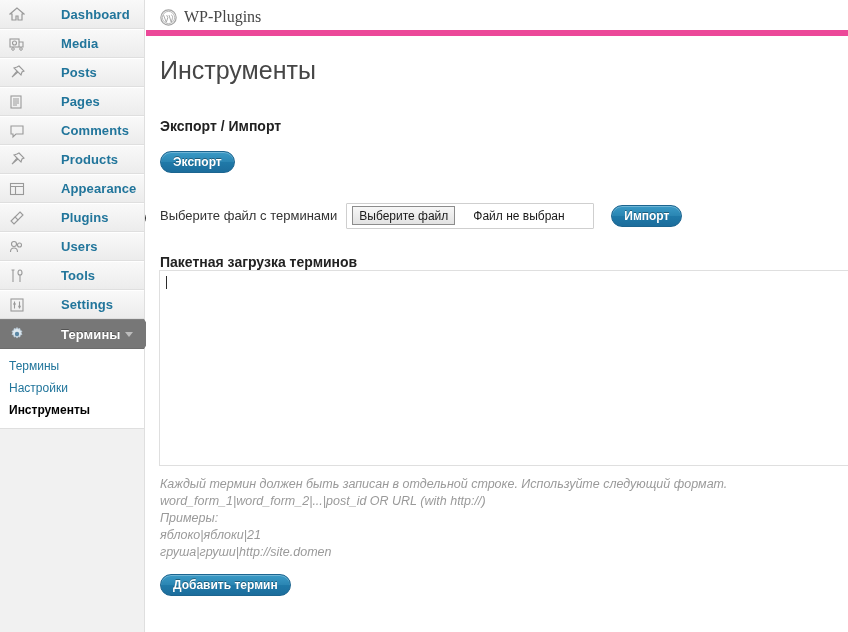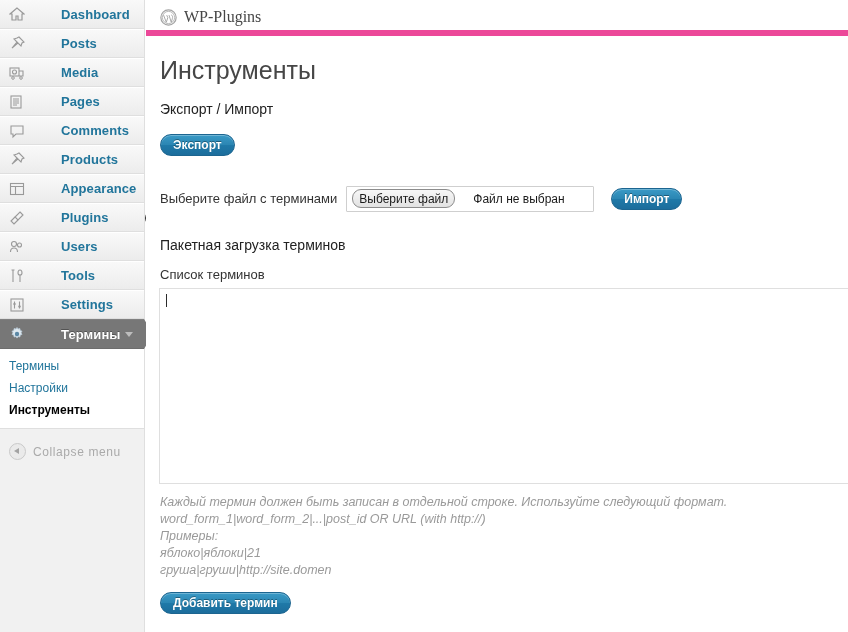--- a/index.html
+++ b/index.html
@@ -135,23 +135,23 @@
   h1.page-title {
     font-family: "Liberation Sans", sans-serif;
     font-size: 25px;
     font-weight: normal;
     color: #464646;
     margin: 21px 0 0 0;
     line-height: 1.1;
   }
   h3.section-title {
     font-size: 14px;
-    font-weight: normal;
+    font-weight: bold;
     color: #222;
-    margin: 16px 0 0 0;
+    margin: 33px 0 0 0;
   }
   h3.section-title.second { margin-top: 25px; }
 
   .btn {
     display: inline-flex; align-items: center; justify-content: center;
     height: 22px;
     padding: 0 12px;
     border-radius: 12px;
     border: 1px solid #1c6590;
     background: linear-gradient(to bottom, #3a9ac6 0%, #2b86b3 48%, #1f79a8 52%, #1c6d9c 100%);
@@ -180,21 +180,21 @@
     border: 1px solid #cfcfcf;
     background: #fff;
     padding: 0 6px 0 5px;
     width: 248px;
     box-sizing: border-box;
     border-radius: 1px;
   }
   .file-btn {
     height: 19px;
     border: 1px solid #8c8c8c;
-    border-radius: 9px;
+    border-radius: 0;
     background: linear-gradient(to bottom,#f7f7f7 0%,#e2e2e2 100%);
     font-size: 12px; color: #1a1a1a;
     display: inline-flex; align-items: center;
     padding: 0 6px;
     box-sizing: border-box;
     white-space: nowrap;
     cursor: pointer;
   }
   .file-name {
     font-size: 12px; color: #1a1a1a;
@@ -244,39 +244,39 @@
         <svg width="16" height="16" viewBox="0 0 16 16">
             <path d="M8 2L1 8h2v6h4v-4h2v4h4V8h2L8 2z" fill="none" stroke="#7c7c7c" stroke-width="1.2"></path>
           </svg>
       </span>
       <span class="mlabel">Dashboard</span>
     </div>
 
     <div class="menu-item">
       <span class="micon">
         <svg width="16" height="16" viewBox="0 0 16 16">
-            <path d="M10 1l5 5-2 1-1 3-4-4-5 6 6-5-4-4 3-1 2-1z" fill="none" stroke="#7c7c7c" stroke-width="1.1"></path>
-          </svg>
-      </span>
-      <span class="mlabel">Posts</span>
-    </div>
-
-    <div class="menu-item">
-      <span class="micon">
-        <svg width="16" height="16" viewBox="0 0 16 16">
             <rect x="1" y="3" width="9" height="8" fill="none" stroke="#7c7c7c" stroke-width="1.1"></rect>
             <circle cx="5.5" cy="7" r="2" fill="none" stroke="#7c7c7c" stroke-width="1.1"></circle>
             <path d="M10 6h4v5h-4" fill="none" stroke="#7c7c7c" stroke-width="1.1"></path>
             <circle cx="4" cy="13" r="1.3" fill="none" stroke="#7c7c7c" stroke-width="1"></circle>
             <circle cx="12" cy="13" r="1.3" fill="none" stroke="#7c7c7c" stroke-width="1"></circle>
           </svg>
       </span>
       <span class="mlabel">Media</span>
     </div>
 
+    <div class="menu-item">
+      <span class="micon">
+        <svg width="16" height="16" viewBox="0 0 16 16">
+            <path d="M10 1l5 5-2 1-1 3-4-4-5 6 6-5-4-4 3-1 2-1z" fill="none" stroke="#7c7c7c" stroke-width="1.1"></path>
+          </svg>
+      </span>
+      <span class="mlabel">Posts</span>
+    </div>
+
 
     <div class="menu-item">
       <span class="micon">
         <svg width="16" height="16" viewBox="0 0 16 16">
             <rect x="2" y="2" width="10" height="12" fill="none" stroke="#7c7c7c" stroke-width="1.1"></rect>
             <path d="M4 5h6M4 7h6M4 9h6M4 11h4" stroke="#7c7c7c" stroke-width="1"></path>
           </svg>
       </span>
       <span class="mlabel">Pages</span>
     </div>
@@ -370,24 +370,20 @@
         <span>Термины</span>
       </div>
       <div class="sub-item">
         <span>Настройки</span>
       </div>
       <div class="sub-item current">
         <span>Инструменты</span>
       </div>
     </div>
 
-    <div id="collapse">
-      <span class="carrow"></span>
-      <span class="clabel">Collapse menu</span>
-    </div>
   </div>
 
   <div id="main">
 
     <div id="brandbar">
       <span class="wplogo">
         <svg width="17" height="17" viewBox="0 0 20 20">
           <circle cx="10" cy="10" r="9" fill="none" stroke="#6b6b6b" stroke-width="1.4"></circle>
           <circle cx="10" cy="10" r="7.2" fill="none" stroke="#6b6b6b" stroke-width="0.9"></circle>
           <path d="M4.2 7.2L7.4 15.6 9.2 10.2 7.9 7.2M10.6 7.2l2.6 8.4 1.4-4.6c.5-1.6.1-2.6-.4-3.4-.3-.4-.6-.4-1-.4" fill="none" stroke="#6b6b6b" stroke-width="1.1" stroke-linejoin="round"></path>
@@ -408,21 +404,20 @@
         <span class="import-label">Выберите файл с терминами</span>
         <div class="file-field">
           <span class="file-btn">Выберите файл</span>
           <span class="file-name">Файл не выбран</span>
         </div>
         <div class="btn" id="import-btn">Импорт</div>
       </div>
 
       <h3 class="section-title second">Пакетная загрузка терминов</h3>
 
-      <div class="field-label">Список терминов</div>
 
       <div id="terms-textarea">
         <span class="caret"></span>
       </div>
 
       <div id="help">
         <div>Каждый термин должен быть записан в отдельной строке. Используйте следующий формат.</div>
         <div>word_form_1|word_form_2|...|post_id OR URL (with http://)</div>
         <div>Примеры:</div>
         <div>яблоко|яблоки|21</div>

